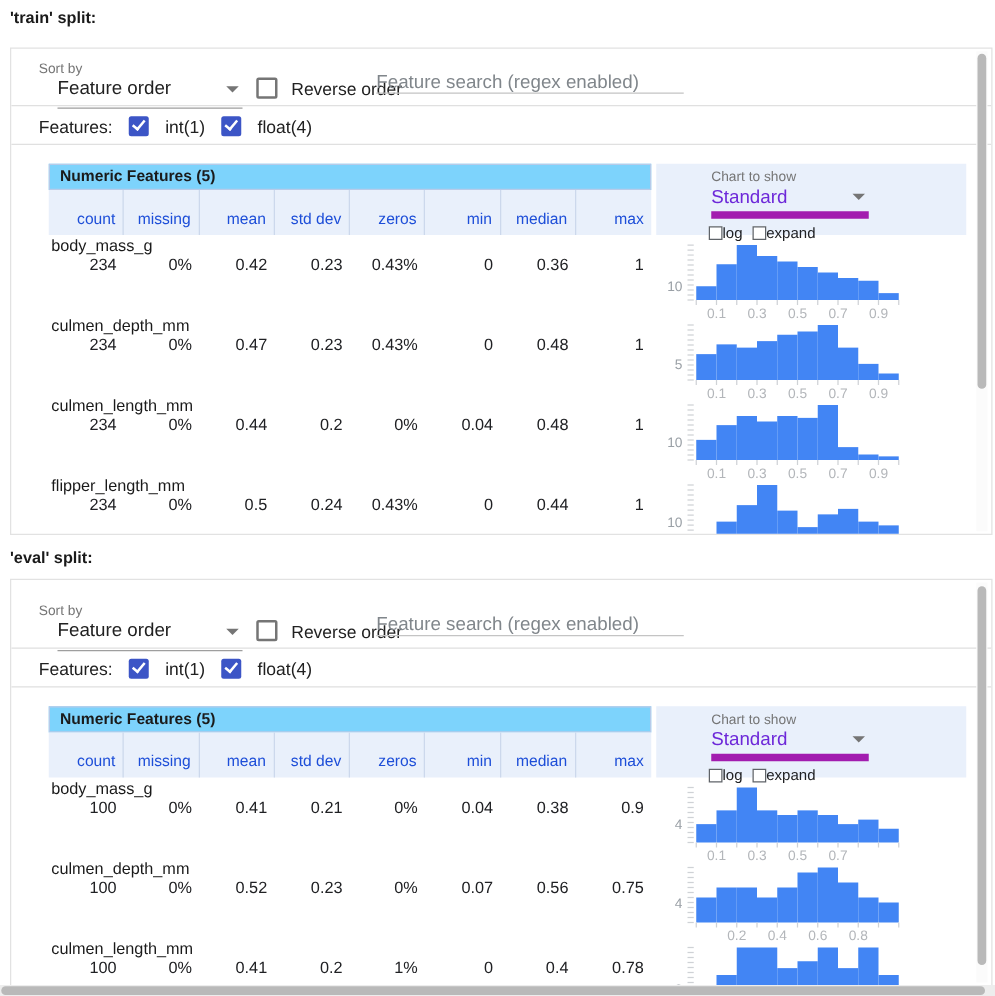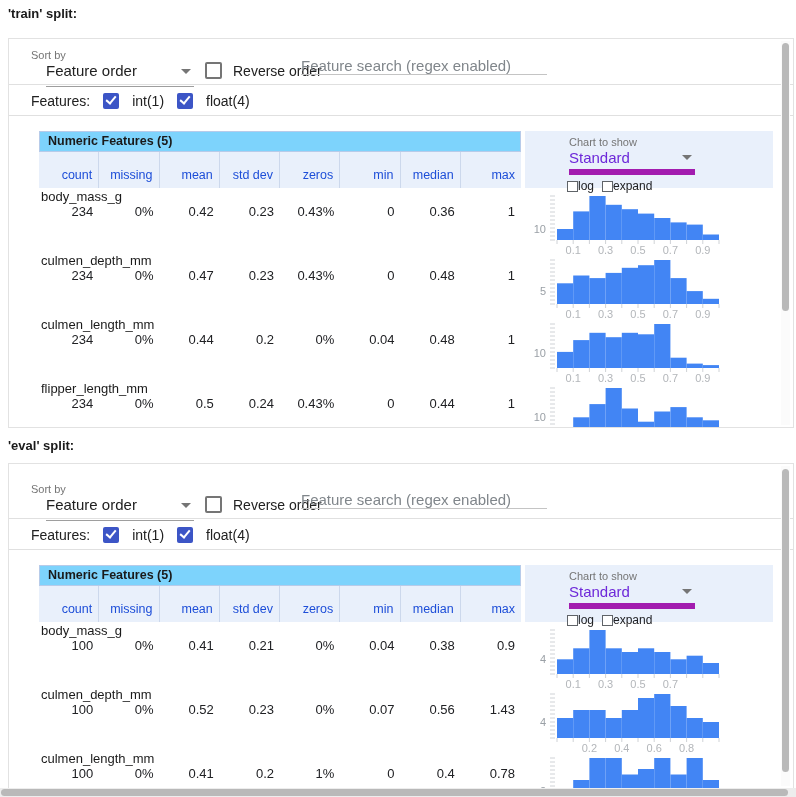--- a/index.html
+++ b/index.html
@@ -469,21 +469,21 @@
       <div class="feat-row r1">
         <div class="feat-name">culmen_depth_mm</div>
         <div class="feat-vals">
           <span>100</span>
           <span>0%</span>
           <span>0.52</span>
           <span>0.23</span>
           <span>0%</span>
           <span>0.07</span>
           <span>0.56</span>
-          <span>1.43</span>
+          <span>0.75</span>
         </div>
         <div class="hist"><svg width="234" height="66" xmlns="http://www.w3.org/2000/svg" font-family="Liberation Sans, sans-serif">
               <line x1="25" x2="30" y1="8" y2="8" stroke="#cfd2d6" stroke-width="1"></line>
               <line x1="25" x2="30" y1="12" y2="12" stroke="#cfd2d6" stroke-width="1"></line>
               <line x1="25" x2="30" y1="16" y2="16" stroke="#cfd2d6" stroke-width="1"></line>
               <line x1="25" x2="30" y1="20" y2="20" stroke="#cfd2d6" stroke-width="1"></line>
               <line x1="25" x2="30" y1="24" y2="24" stroke="#cfd2d6" stroke-width="1"></line>
               <line x1="25" x2="30" y1="28" y2="28" stroke="#cfd2d6" stroke-width="1"></line>
               <line x1="25" x2="30" y1="32" y2="32" stroke="#cfd2d6" stroke-width="1"></line>
               <line x1="25" x2="30" y1="36" y2="36" stroke="#cfd2d6" stroke-width="1"></line>

